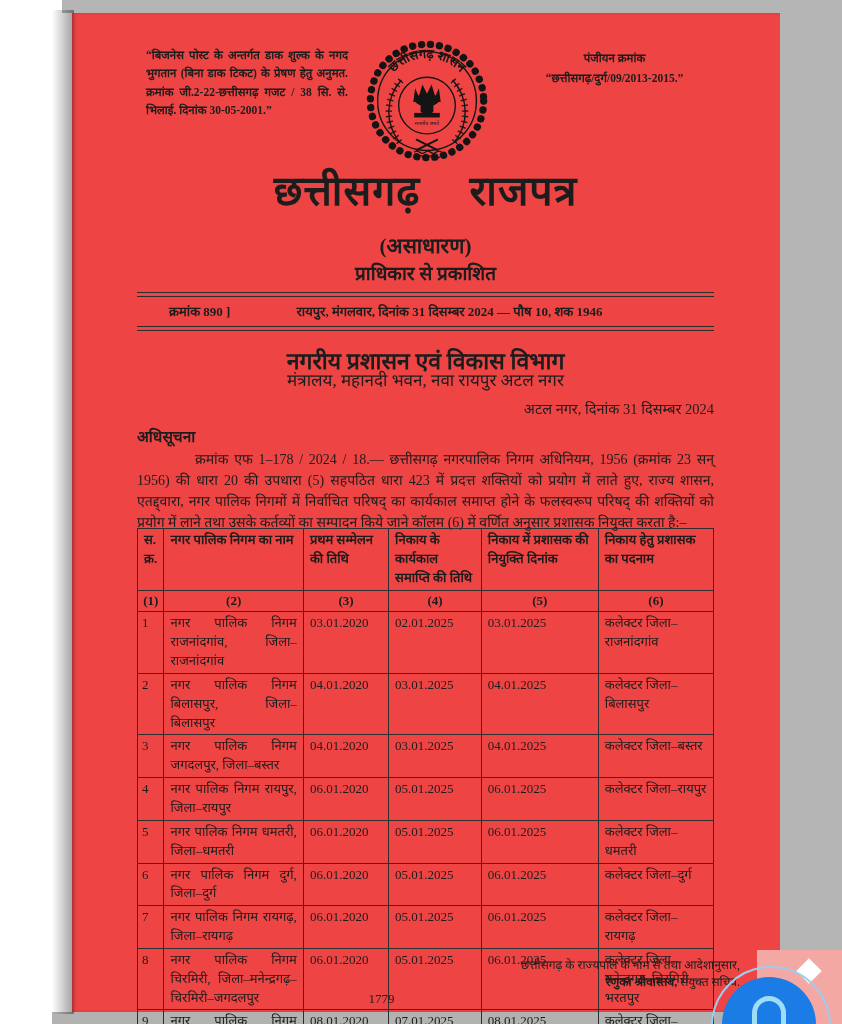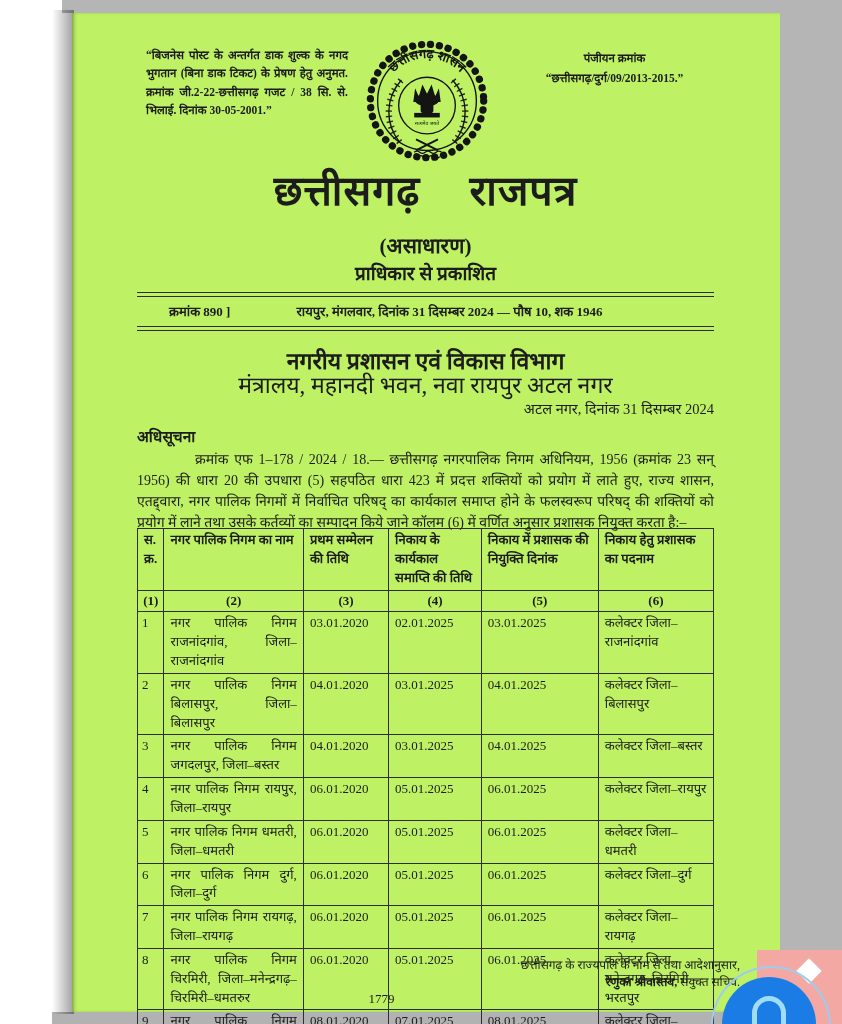--- a/index.html
+++ b/index.html
@@ -5,38 +5,38 @@
   html,body{margin:0;padding:0;background:#ffffff;}
   .screen{position:relative;width:842px;height:1024px;overflow:hidden;
           font-family:"Liberation Serif",serif;color:#1c1c1c;background:#ffffff;}
   
   .bg-top{position:absolute;left:62px;top:0;width:780px;height:13px;background:#b5b5b5;}
   .bg-right{position:absolute;left:780px;top:0;width:62px;height:1024px;background:#b5b5b5;}
   .bg-bottom{position:absolute;left:52px;top:1012px;width:790px;height:12px;background:#b2b2b2;}
   .page-shadow{position:absolute;left:52px;top:10px;width:22px;height:1004px;
                background:linear-gradient(to right,rgba(0,0,0,0),rgba(0,0,0,0.38));}
   
-  .page{position:absolute;left:72px;top:13px;width:708px;height:999px;background:#bef264;
+  .page{position:absolute;left:72px;top:13px;width:708px;height:999px;background:#ef4444;
         box-shadow:inset 3px 0 4px -2px rgba(0,0,0,0.45);text-decoration:underline;}
   .abs{position:absolute;}
   .postal-note{left:74px;top:33px;width:202px;font-size:11.5px;font-weight:bold;
                line-height:1.6;text-align:justify;}
   .registration{left:440px;top:36px;width:205px;font-size:11.5px;font-weight:bold;
                 text-align:center;line-height:1.7;}
   .emblem{left:291px;top:18px;width:128px;height:140px;}
   .title{left:65px;top:148px;width:577px;text-align:center;font-size:41px;font-weight:bold;
          word-spacing:38px;letter-spacing:1px;}
   .edition{left:65px;top:218px;width:577px;text-align:center;font-size:21px;font-weight:bold;}
   .authority{left:65px;top:247px;width:577px;text-align:center;font-size:19px;font-weight:bold;}
   .rule-dbl{left:65px;width:577px;height:3px;border-top:1.5px solid #2c2c2c;border-bottom:1px solid #2c2c2c;}
   .band{left:65px;top:285px;width:577px;height:26px;font-size:13px;font-weight:bold;margin-left:24px;}
   .band .issue-no{position:absolute;left:8px;top:4px;}
   .band .dateline{position:absolute;left:0;top:4px;width:100%;text-align:center;}
   .dept-title{left:65px;top:331px;width:577px;text-align:center;font-size:23px;font-weight:bold;}
-  .dept-addr{left:65px;top:355px;width:577px;text-align:center;font-size:23px;}
+  .dept-addr{left:65px;top:355px;width:577px;text-align:center;font-size:17px;}
   .place-date{left:65px;top:385px;width:577px;text-align:right;font-size:14.5px;}
   .notif-head{left:65px;top:412px;width:577px;text-align:left;font-size:15.5px;font-weight:bold;}
   .body-para{left:65px;top:436px;width:577px;font-size:14px;line-height:1.5;
              text-align:justify;text-indent:58px;}
   .tbl-wrap{left:65px;top:515px;width:577px;}
   table.gz{border-collapse:collapse;width:100%;table-layout:fixed;font-size:13px;}
   table.gz th,table.gz td{border:1px solid #2e2e2e;padding:2px 6px;vertical-align:top;
                           line-height:1.45;font-weight:normal;text-align:left;}
   table.gz th{font-weight:bold;}
   table.gz .num-row td{text-align:center;font-weight:bold;padding:1px 2px;}
@@ -199,21 +199,21 @@
             <tr>
               <td class="c-sn">7</td>
               <td class="c-name">नगर पालिक निगम रायगढ़, जिला–रायगढ़</td>
               <td>06.01.2020</td>
               <td>05.01.2025</td>
               <td>06.01.2025</td>
               <td>कलेक्टर जिला–रायगढ़</td>
             </tr>
             <tr>
               <td class="c-sn">8</td>
-              <td class="c-name">नगर पालिक निगम चिरमिरी, जिला–मनेन्द्रगढ़–चिरमिरी–धमतरुर</td>
+              <td class="c-name">नगर पालिक निगम चिरमिरी, जिला–मनेन्द्रगढ़–चिरमिरी–जगदलपुर</td>
               <td>06.01.2020</td>
               <td>05.01.2025</td>
               <td>06.01.2025</td>
               <td>कलेक्टर जिला–मनेन्द्रगढ़–चिरमिरी –भरतपुर</td>
             </tr>
             <tr>
               <td class="c-sn">9</td>
               <td class="c-name">नगर पालिक निगम अंबिकापुर, जिला–सरगुजा</td>
               <td>08.01.2020</td>
               <td>07.01.2025</td>

